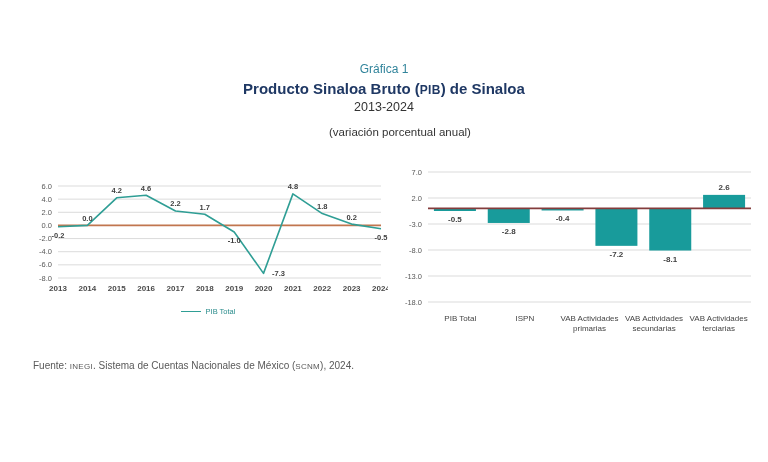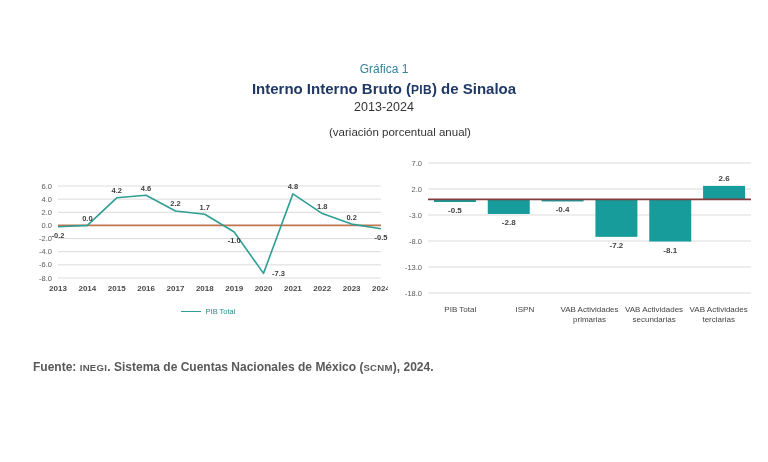--- a/index.html
+++ b/index.html
@@ -4,37 +4,37 @@
 <style>
   html,body{margin:0;padding:0;background:#fff;}
   .page{position:relative;width:768px;height:462px;background:#ffffff;font-family:"Liberation Sans",sans-serif;overflow:hidden;border-radius:13px;}
   .header{position:absolute;top:62px;left:0;width:100%;text-align:center;}
   .pretitle{font-size:12px;color:var(--pretitle_teal);margin-bottom:4px;}
   .title{font-size:15px;font-weight:bold;color:var(--title_navy);margin-bottom:3px;}
   .period{font-size:12.5px;color:var(--body_text);margin-bottom:12px;}
   .subtitle{font-size:11.5px;color:var(--body_text);margin-left:32px;}
   .smallcaps{font-size:0.8em;letter-spacing:0.3px;}
   .chart-left{position:absolute;left:28px;top:178px;width:360px;}
-  .chart-right{position:absolute;left:398px;top:155px;width:360px;}
+  .chart-right{position:absolute;left:398px;top:164px;width:360px;}
   .legend{display:flex;justify-content:center;align-items:center;gap:5px;margin-top:3px;}
   .legend-line{display:inline-block;width:20px;height:0;border-top:1.5px solid var(--line_teal);}
   .legend-label{font-size:7.5px;color:#2A8C8C;}
   .bar-cats{display:flex;margin-left:30px;width:323px;margin-top:4px;}
   .bar-cats .cat{flex:1;text-align:center;font-size:8px;line-height:1.3;color:#444;padding:0 3px;box-sizing:border-box;}
-  .footer{position:absolute;left:33px;top:360px;font-size:12px;color:var(--muted_text);font-weight:bold;}
+  .footer{position:absolute;left:33px;top:360px;font-size:10px;color:var(--muted_text);}
   svg text{font-family:"Liberation Sans",sans-serif;}
 </style>
 </head>
 <body>
 
 <div class="page">
 
   <div class="header">
     <div class="pretitle">Gráfica 1</div>
-    <div class="title"><span>Interno Interno Bruto (</span><span class="smallcaps">PIB</span><span>) de Sinaloa</span></div>
+    <div class="title"><span>Producto Sinaloa Bruto (</span><span class="smallcaps">PIB</span><span>) de Sinaloa</span></div>
     <div class="period">2013-2024</div>
     <div class="subtitle">(variación porcentual anual)</div>
   </div>
 
   <div class="chart-left">
     <svg id="line-svg" width="360" height="122">
         <line x1="30" x2="353" y1="8" y2="8" stroke="#DBDBDB" stroke-width="1"></line>
         <text x="24" y="10.5" text-anchor="end" font-size="7.5" fill="#595959">6.0</text>
         <line x1="30" x2="353" y1="21.142857142857142" y2="21.142857142857142" stroke="#DBDBDB" stroke-width="1"></line>
         <text x="24" y="23.642857142857142" text-anchor="end" font-size="7.5" fill="#595959">4.0</text>

